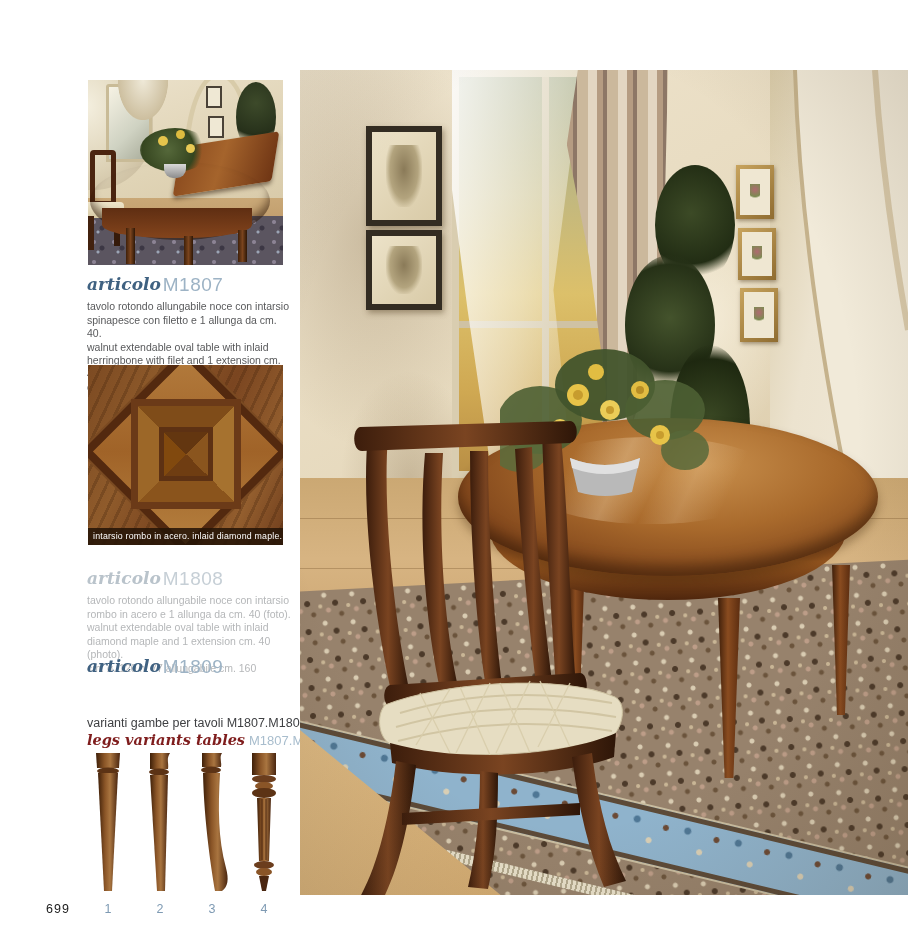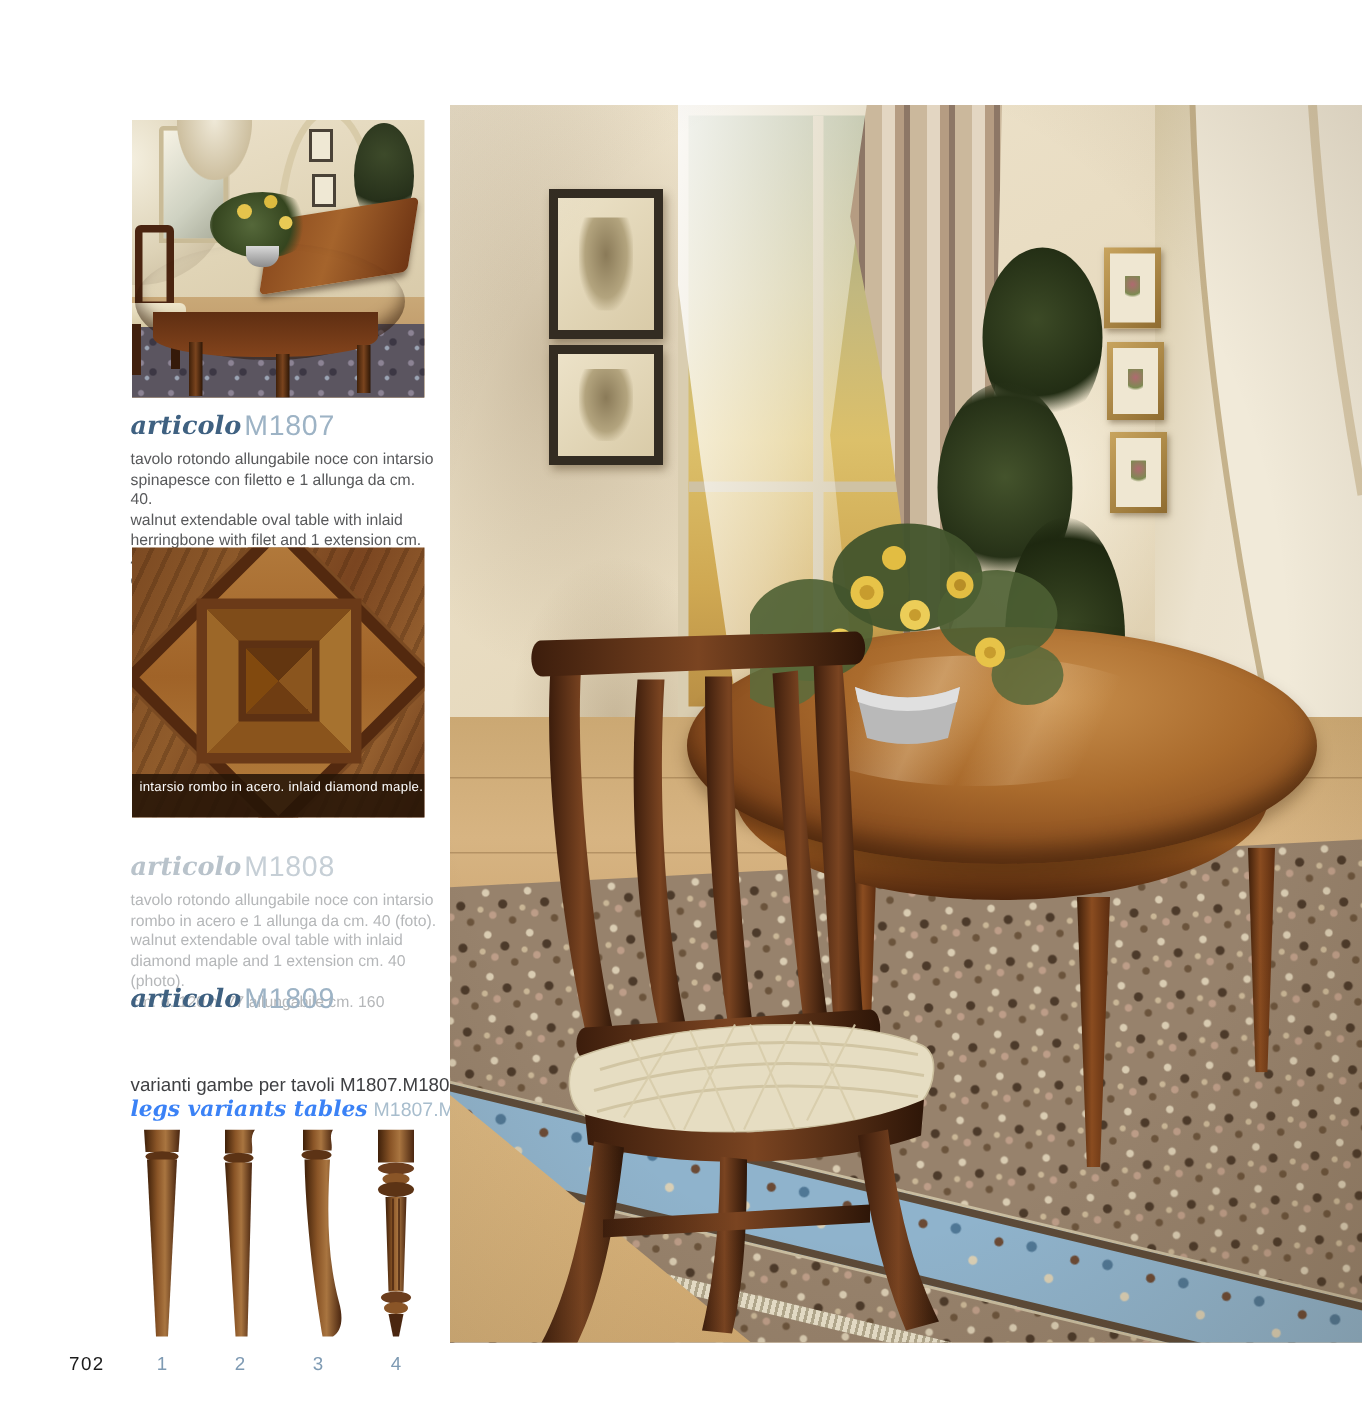--- a/index.html
+++ b/index.html
@@ -16,21 +16,21 @@
   .art-head { display:flex; align-items:flex-start; }
   .art-label { font-family:"DejaVu Serif", serif; font-style:italic; font-weight:bold; font-size:17px; color:#3f6181; }
   .art-code { font-size:19px; color:#9db3c5; margin-left:2px; letter-spacing:0.5px; }
   .desc { font-size:10.5px; line-height:13.5px; color:#58595b; white-space:pre-line; margin-top:4px; }
   .faded .art-label { color:#b9c3cb; }
   .faded .art-code { color:#c6cfd6; }
   .faded .desc { color:#b5b7b9; }
 
   #variants-title { left:87px; top:716px; font-size:12.5px; color:#3f4043; }
   #variants-sub { left:87px; top:731px; display:flex; align-items:baseline; }
-  #variants-sub .script { font-family:"DejaVu Serif", serif; font-style:italic; font-weight:bold; font-size:14.5px; color:#3b82f6; }
+  #variants-sub .script { font-family:"DejaVu Serif", serif; font-style:italic; font-weight:bold; font-size:14.5px; color:#7f1d1d; }
   #variants-sub .codes { font-size:13px; color:#a8bdcd; margin-left:4px; }
 
   .leg-box { top:753px; width:48px; height:142px; }
   .leg-num { top:902px; width:48px; text-align:center; font-size:12.5px; color:#7e9ab3; }
   #page-num { left:46px; top:902px; font-size:12.5px; color:#1b1b1b; letter-spacing:1px; }
 
   
   #img1 { left:88px; top:80px; width:195px; height:185px; overflow:hidden; background:linear-gradient(160deg,#ece2cc 0%,#e0d4b6 45%,#d3c3a0 100%); }
   #img1 .alcove { left:-30px; top:-10px; width:95px; height:120px; background:radial-gradient(ellipse at 30% 30%, #f4efdf 0%, #ddd2b6 55%, #bfb091 100%); border-radius:0 0 60px 0; }
   #img1 .mirror { left:18px; top:4px; width:46px; height:78px; background:linear-gradient(135deg,#f6f2e4 0%,#cfd2c2 60%,#a8ab99 100%); border:3px solid #c9bb97; border-radius:3px 3px 0 0; }
@@ -59,21 +59,21 @@
 
   
   #img2 { left:88px; top:365px; width:195px; height:180px; overflow:hidden;
       background:linear-gradient(115deg,#7c4a22 0%,#8f5b2b 30%,#7a4520 55%,#935e2e 80%,#6f3d1c 100%); }
   #img2 .streaks { left:0; top:0; width:195px; height:180px; background:repeating-linear-gradient(115deg, rgba(60,30,8,.25) 0 3px, transparent 3px 11px); }
   #img2 .diamond { left:24px; top:13px; width:147px; height:147px; transform:rotate(45deg); background:linear-gradient(135deg,#b27a3c 0%,#a06328 50%,#b5803f 100%); border:8px solid #53290f; box-shadow:0 0 0 2px #7a4a22; }
   #img2 .sq-outer { left:43px; top:34px; width:110px; height:110px; border:7px solid #6b3a18;
       background:conic-gradient(from 45deg, #a6722f 0% 25%, #8a541c 25% 50%, #9c6728 50% 75%, #7f4c19 75% 100%); }
   #img2 .sq-inner { left:71px; top:62px; width:54px; height:54px; border:5px solid #5d3113;
       background:conic-gradient(from 45deg, #8a551e 0% 25%, #6f3d12 25% 50%, #81490e 50% 75%, #633610 75% 100%); }
-  #img2 .caption { left:0; bottom:0; width:195px; height:29px; background:rgba(38,20,7,.88); color:#ffffff; font-size:8.8px; line-height:17px; padding-left:5px; letter-spacing:0.2px; }
+  #img2 .caption { left:0; bottom:0; width:195px; height:17px; background:rgba(38,20,7,.88); color:#ffffff; font-size:8.8px; line-height:17px; padding-left:5px; letter-spacing:0.2px; }
 
   
   .leg-box svg { width:48px; height:142px; display:block; }
 
   
   #photo { left:300px; top:70px; width:608px; height:825px; overflow:hidden;
       background:linear-gradient(150deg,#efe5cf 0%,#e6d9bd 40%,#d6c4a0 75%,#c7b28b 100%); }
   .shadow-soft { background:radial-gradient(ellipse, rgba(120,95,60,.28) 0%, transparent 70%); }
   .lightpatch { background:radial-gradient(ellipse, rgba(255,250,235,.55) 0%, transparent 70%); }
 
@@ -269,21 +269,21 @@
       <ellipse cx="24" cy="112" rx="10" ry="4" fill="#6b3d1d"></ellipse>
       <ellipse cx="24" cy="119" rx="8" ry="4" fill="#8a5527"></ellipse>
       <path d="M19,123 L29,123 L26,138 L22,138 Z" fill="#4a2610"></path>
     </svg>
   </div>
 
   <div class="abs leg-num" style="left:84px;">1</div>
   <div class="abs leg-num" style="left:136px;">2</div>
   <div class="abs leg-num" style="left:188px;">3</div>
   <div class="abs leg-num" style="left:240px;">4</div>
-  <div id="page-num" class="abs">702</div>
+  <div id="page-num" class="abs">699</div>
 
   <div id="photo" class="abs">
 
     <div class="abs shadow-soft" style="left:-60px; top:-40px; width:260px; height:420px;"></div>
     <div class="abs lightpatch" style="left:330px; top:120px; width:160px; height:260px;"></div>
     <div class="abs shadow-soft" style="left:40px; top:300px; width:140px; height:220px;"></div>
 
     <div class="abs darkframe" style="left:66px; top:56px; width:76px; height:100px;">
       <div class="mat">
           <div class="sketch"></div>

